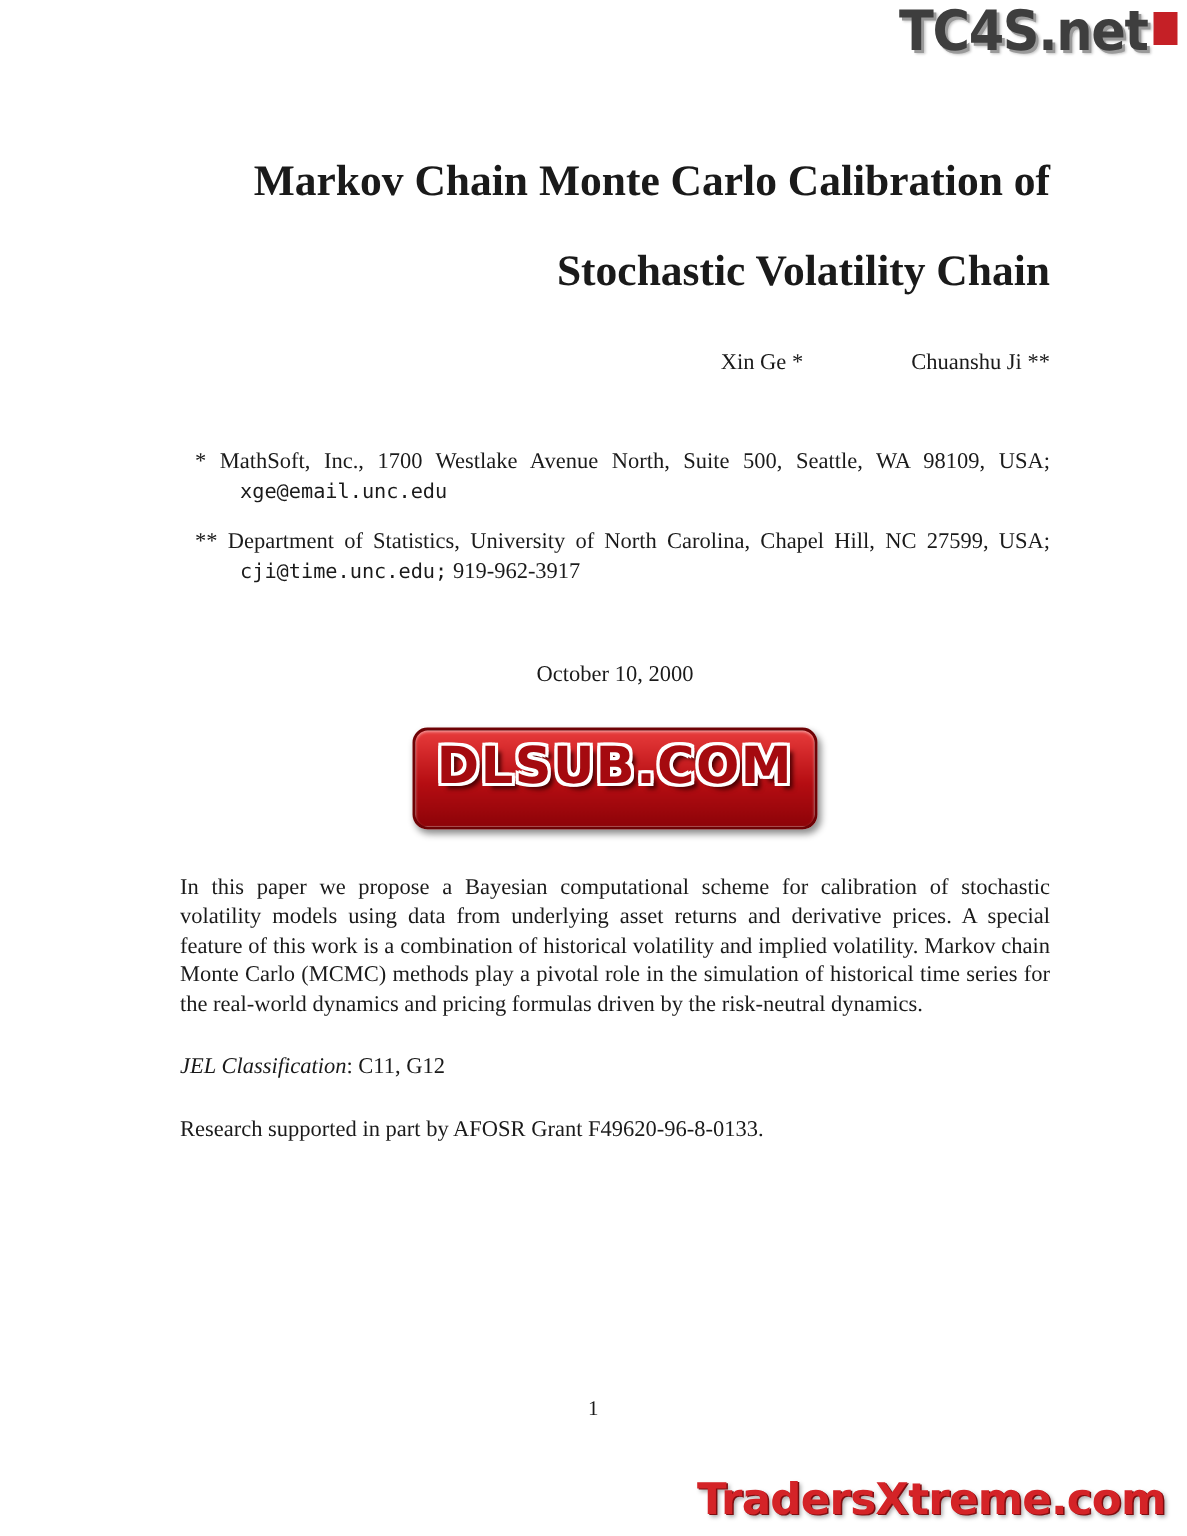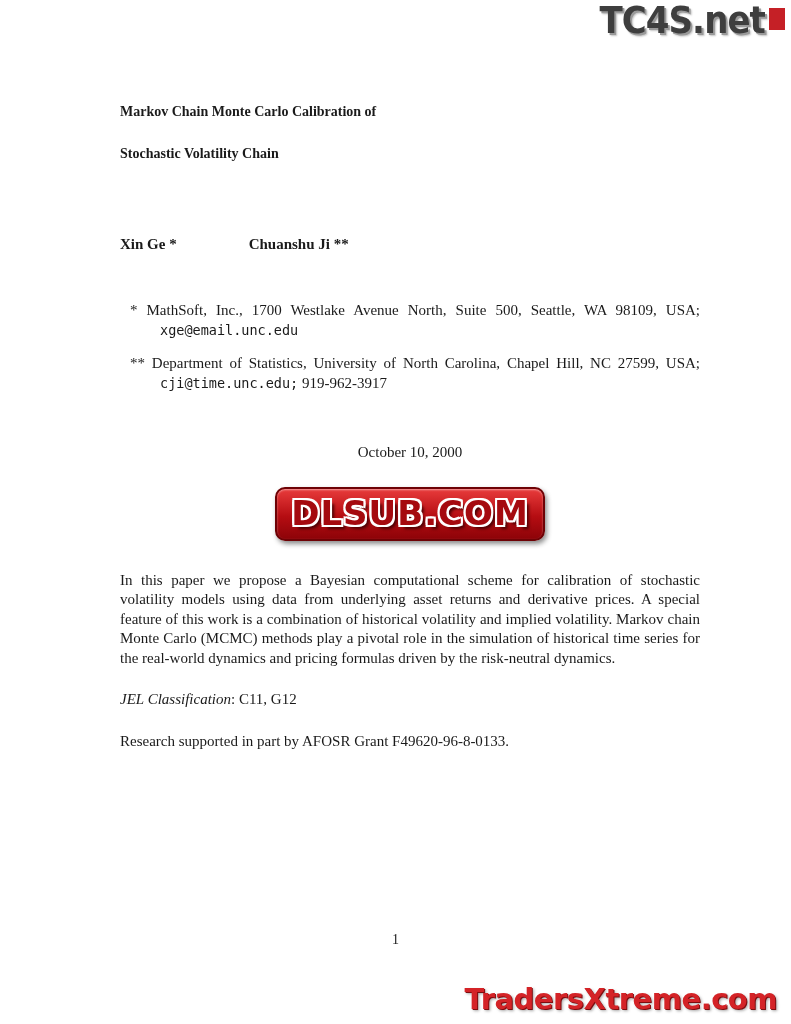--- a/index.html
+++ b/index.html
@@ -44,49 +44,48 @@
 
   
   .content {
     position: absolute;
     top: 0; left: 0; right: 0;
     padding: 104px 91px 0 120px;
     font-size: 15px;
     line-height: 1.3;
   }
 
-  .title { text-align: left; font-weight: bold; font-size: 14px; line-height: 1.2; }
+  .title { text-align: right; font-weight: bold; font-size: 29px; line-height: 1.2; }
   .title .tline { display: block; }
   .title .tline + .tline { margin-top: 25px; }
 
   .authors {
-    margin-top: 72px;
+    margin-top: 34px;
     display: flex;
-    justify-content: flex-start;
+    justify-content: flex-end;
     gap: 72px;
     font-size: 15px;
-    font-weight: bold;
   }
 
   .affiliations { margin-top: 46px; }
   .affil {
     text-align: justify;
     padding-left: 40px;
     text-indent: -30px;
     line-height: 1.35;
   }
   .affil + .affil { margin-top: 12px; }
   .mono { font-family: "DejaVu Sans Mono", monospace; font-size: 13.5px; }
 
   .date { margin-top: 50px; text-align: center; }
 
   .banner-wrap { margin-top: 24px; text-align: center; }
   .banner {
     display: inline-block;
-    padding: 2px 14px 4px;
+    padding: 2px 14px 18px;
     background: linear-gradient(180deg, #e83b3b 0%, #b50d12 55%, #8d0308 100%);
     border: 2px solid #6e0205;
     border-radius: 10px;
     box-shadow: 2px 3px 5px rgba(0,0,0,0.45), inset 0 1px 2px rgba(255,255,255,0.5);
   }
   .banner .banner-text {
     font-family: "DejaVu Sans", sans-serif;
     font-weight: bold;
     font-size: 34px;
     letter-spacing: 1px;

